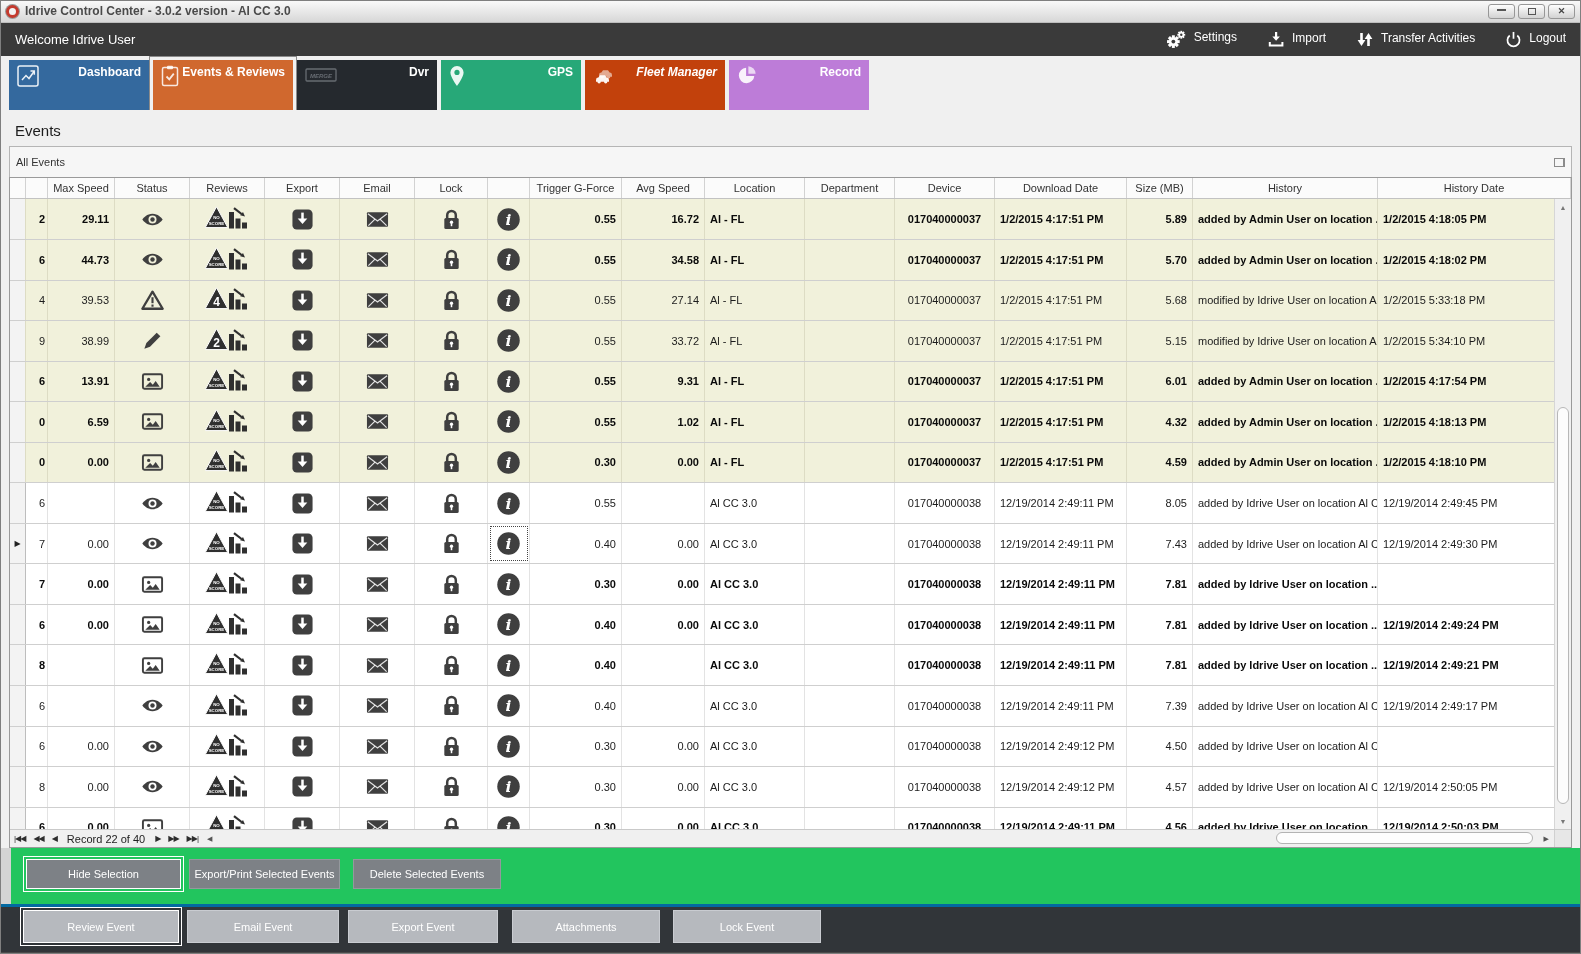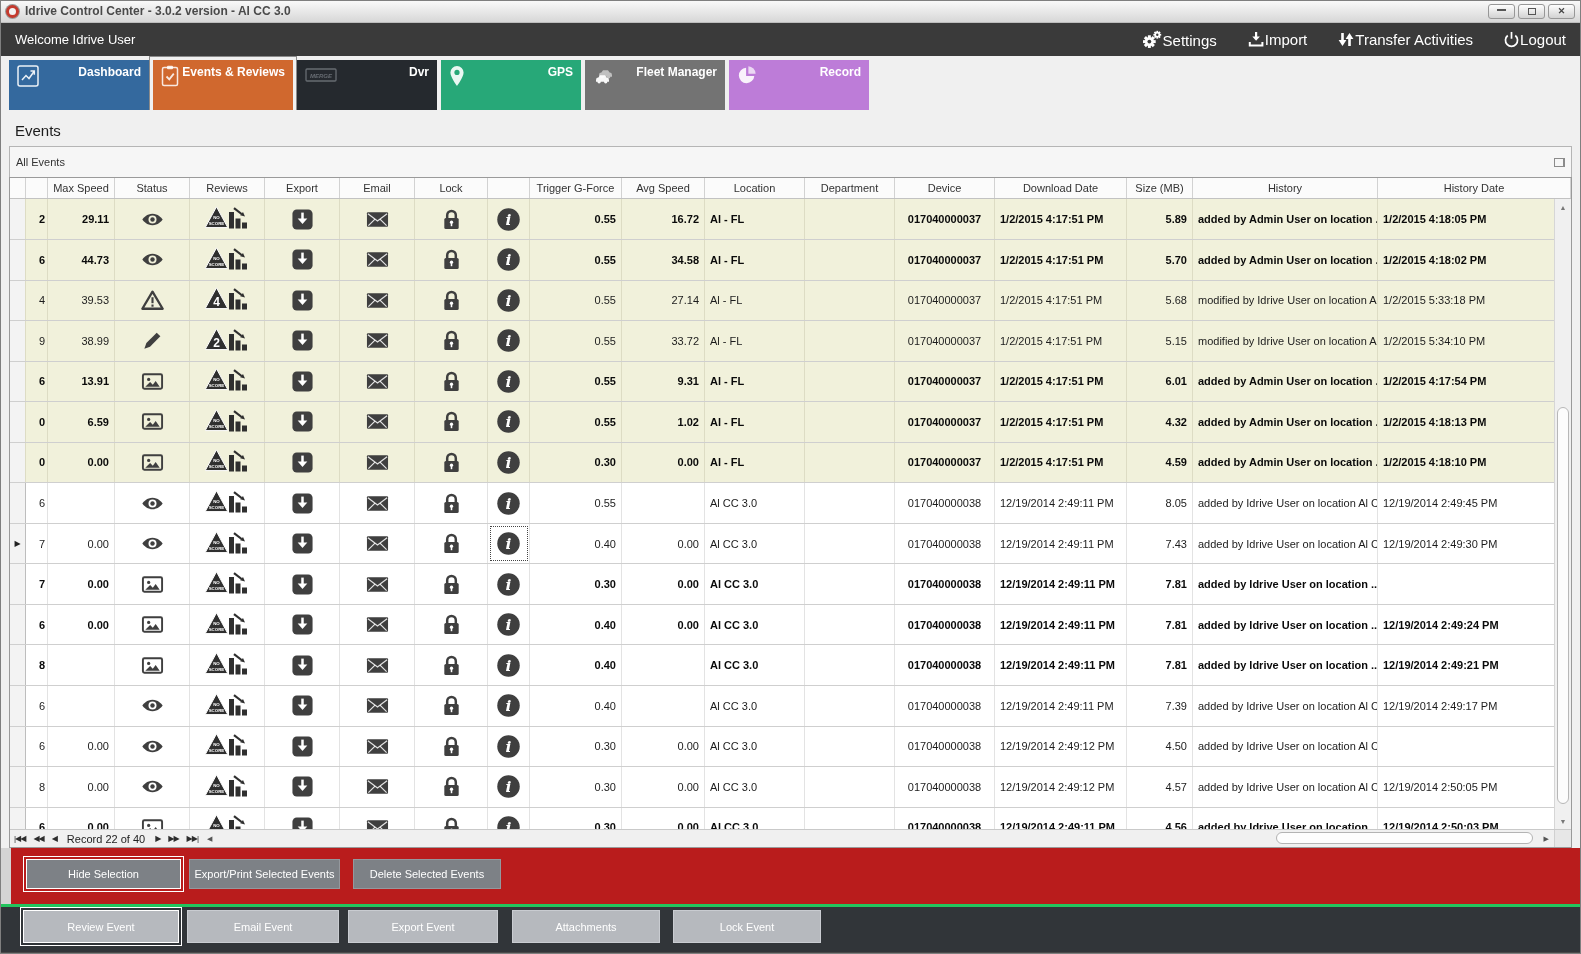--- a/index.html
+++ b/index.html
@@ -14,21 +14,21 @@
   .winbtns{margin-left:auto;display:flex;gap:3px}
   .winbtn{width:27px;height:15px;background:linear-gradient(#fefefe,#d2d2d2);border:1px solid #979797;border-radius:3px;display:flex;align-items:center;justify-content:center;color:#444;font-size:8px}
   .glyph-min{width:9px;height:3px;border-bottom:2px solid #555;margin-top:-3px}
   .glyph-max{width:8px;height:7px;border:1.5px solid #555}
   .glyph-close{font-size:9px;font-weight:bold;color:#444;line-height:1}
 
   
   .topbar{height:33px;background:#3a3a3a;display:flex;align-items:center;padding:0 14px;color:#fff}
   .welcome{font-size:13px}
   .actions{margin-left:auto;display:flex;align-items:center;gap:30px}
-  .action{display:flex;align-items:flex-end;font-size:15px;color:#fff;cursor:default}
+  .action{display:flex;align-items:flex-start;gap:7px;font-size:12px;color:#fff;cursor:default}
   .action svg{display:block}
 
   
   .tabstrip{height:57px;background:#f0f0f0;padding:4px 0 0 8px;display:flex;gap:4px}
   .tab{width:140px;height:50px;color:#fff;padding:5px 8px 6px 8px;display:flex;flex-direction:row;justify-content:space-between;position:relative;cursor:default}
   .tab .tlabel{font-size:12px;font-weight:bold;white-space:nowrap}
   .tab svg{display:block}
   .tab.active::after{content:'';position:absolute;left:-4px;right:-4px;top:-4px;bottom:0;border:1px solid #8a8a8a;border-bottom:none;pointer-events:none}
 
   
@@ -83,21 +83,21 @@
   .gfoot{position:absolute;left:0;right:0;bottom:0;height:18px;background:#f0f0f0;border-top:1px solid #c9c9c9;display:flex;align-items:center;font-size:8px;color:#2d2d2d}
   .navb{padding:0 4px;letter-spacing:-1px;cursor:default}
   .rec{font-size:11px;letter-spacing:0;margin:0 6px;color:#222}
   .hscroll{flex:1;display:flex;align-items:center;height:100%}
   .harrow{font-size:7px;color:#555;padding:0 5px}
   .htrack{flex:1;position:relative;height:100%;background:#f0f0f0}
   .hthumb{position:absolute;right:6px;top:2px;height:12px;width:257px;background:#fdfdfd;border:1px solid #b3b3b3;border-radius:7px}
   .hcorner{width:17px;height:100%;background:#e7e7e7;border-left:1px solid #d0d0d0}
 
   
-  .panel1{height:59px;background:#b91c1c;border-bottom:3px solid #22c55e;padding:11px 0 0 15px;position:relative}
+  .panel1{height:59px;background:#22c55e;border-bottom:3px solid #0369a1;padding:11px 0 0 15px;position:relative}
   .panel1::before{content:'';position:absolute;left:0;top:0;bottom:0;width:10px;background:#d4d4d4}
   .btnrow{display:flex}
   .dbtn{height:30px;display:flex;align-items:center;justify-content:center;background:#7d8186;border:1px solid #94989d;color:#fff;font-size:11px;white-space:nowrap;cursor:default}
   .panel1 .b1{width:155px;margin-left:10px}
   .panel1 .b2{width:151px;margin-left:8px}
   .panel1 .b3{width:148px;margin-left:13px}
   .panel2{height:45px;background:#313539;padding:3px 0 0 22px}
   .lbtn{height:33px;display:flex;align-items:center;justify-content:center;background:#b6b9be;border:1px solid #c9ccd1;color:#fff;font-size:11px;white-space:nowrap;cursor:default}
   .panel2 .b1{width:156px}
   .panel2 .b2{width:152px;margin-left:8px}
@@ -290,21 +290,21 @@
     </div>
     <div class="tab" style="background: rgb(39, 168, 120);">
       <span>
         <svg width="16" height="22" viewBox="0 0 16 22">
             <path d="M8 1 a6.6 6.6 0 0 1 6.6 6.6 C14.6 12.3 8 21 8 21 S1.4 12.3 1.4 7.6 A6.6 6.6 0 0 1 8 1 Z" fill="#fff" opacity="0.9"></path>
             <circle cx="8" cy="7.4" r="2.6" fill="#27a878"></circle>
           </svg>
       </span>
       <span class="tlabel">GPS</span>
     </div>
-    <div class="tab" style="background: #737373;">
+    <div class="tab" style="background: #c2410c; font-style: italic;">
       <span>
         <svg width="26" height="22" viewBox="0 0 26 20">
           <g fill="#fff" opacity="0.55">
               <path d="M6 9 q0-2.4 2.4-2.4 l1.6-2.4 h5 l1.6 2.4 q2.4 0 2.4 2.4 v1.8 h-1.6 a1.7 1.7 0 0 1 -3.4 0 h-3.2 a1.7 1.7 0 0 1 -3.4 0 H6 z"></path>
             </g>
           <g fill="#fff" opacity="0.95">
               <path d="M3 14 q0-2.4 2.4-2.4 l1.6-2.4 h5 l1.6 2.4 q2.4 0 2.4 2.4 v1.8 h-1.6 a1.7 1.7 0 0 1 -3.4 0 h-3.2 a1.7 1.7 0 0 1 -3.4 0 H3 z"></path>
             </g>
         </svg>
       </span>

